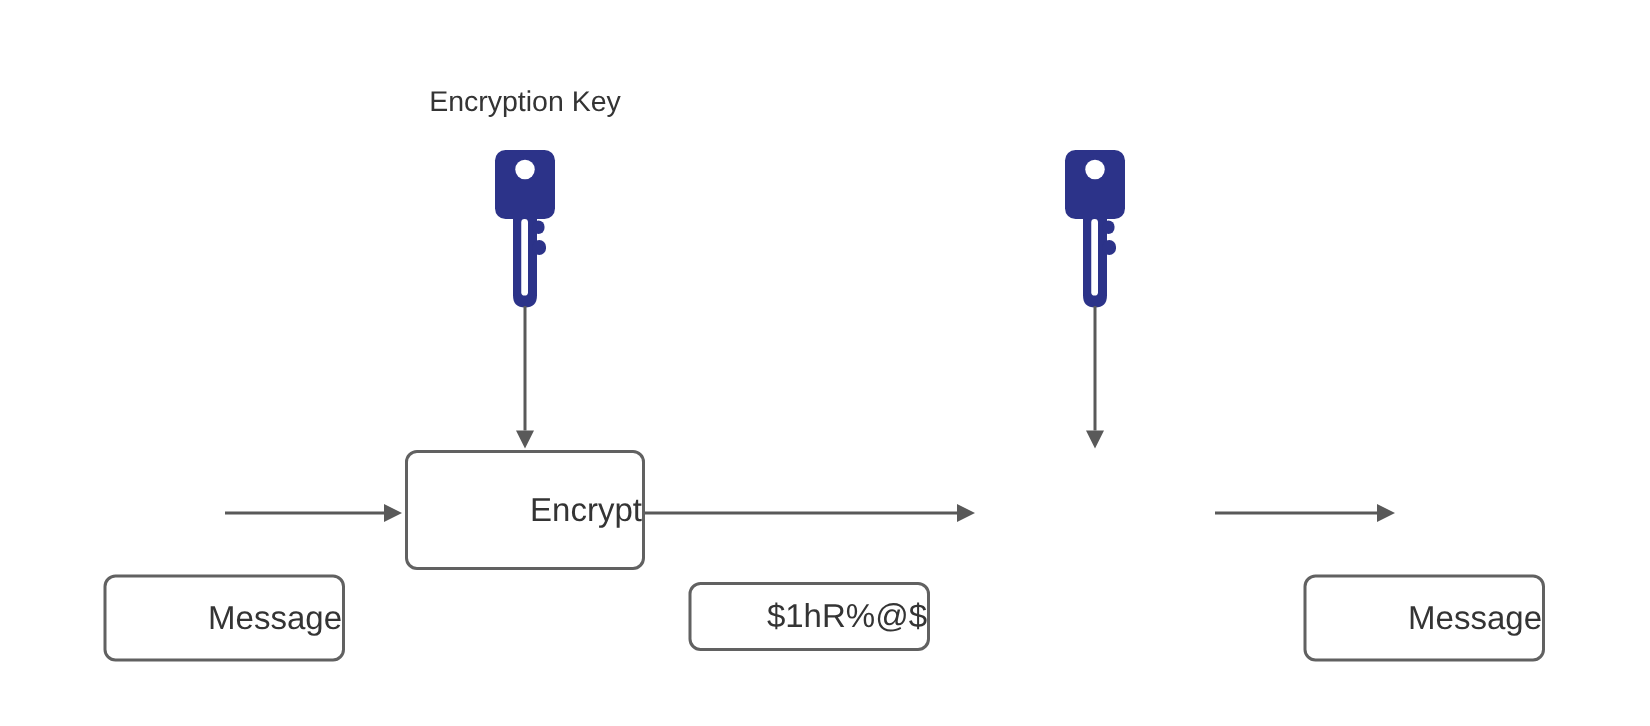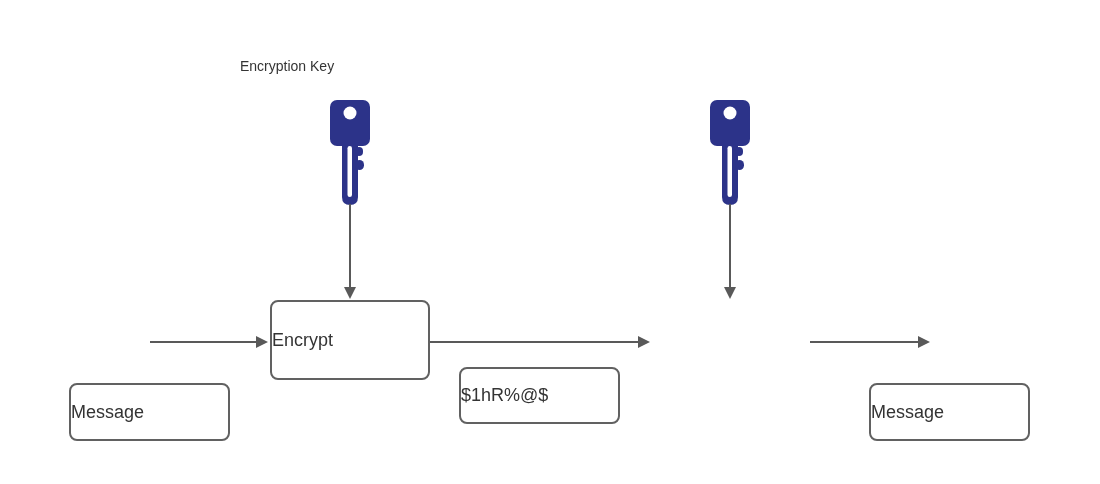--- a/index.html
+++ b/index.html
@@ -9,40 +9,40 @@
     height: 484px;
     background: var(--background, #ffffff);
     font-family: "Liberation Sans", sans-serif;
     color: var(--text-dark, #343434);
     overflow: hidden;
   }
   .key-label {
     position: absolute;
     top: 58px;
     width: 220px;
-    text-align: left;
-    font-size: 14px;
+    text-align: center;
+    font-size: 19px;
     color: var(--text-dark, #343434);
   }
   .key-icon { position: absolute; top: 100px; width: 46px; height: 106px; }
   .key-fill { fill: var(--key-blue, #2c3389); }
   .key-hole { fill: #ffffff; }
   .arrows { position: absolute; left: 0; top: 0; width: 1100px; height: 484px; }
   .arrow-line { stroke: var(--arrow-gray, #595959); stroke-width: 2; }
   .arrow-head { fill: var(--arrow-gray, #595959); }
   .box {
     position: absolute;
     box-sizing: border-box;
     border: 2.5px solid var(--box-border-gray, #616161);
     border-radius: 8px;
     background: #ffffff;
     display: flex;
     align-items: center;
-    justify-content: flex-start;
-    font-size: 18px;
+    justify-content: flex-end;
+    font-size: 22px;
     color: var(--text-dark, #343434);
   }
 </style>
 </head>
 <body>
 
 <div class="canvas">
 
   <div class="key-label" style="left:240px">Encryption Key</div>
 
@@ -87,20 +87,20 @@
     </g>
   </svg>
 
   <div class="box" style="left:270px; top:300px; width:160px; height:80px">
     <span>Encrypt</span>
   </div>
 
   <div class="box" style="left:69px; top:383px; width:161px; height:58px">
     <span>Message</span>
   </div>
-  <div class="box" style="left:459px; top:367px; width:161px; height:57px">
+  <div class="box" style="left:459px; top:388px; width:161px; height:46px">
     <span>$1hR%@$</span>
   </div>
   <div class="box" style="left:869px; top:383px; width:161px; height:58px">
     <span>Message</span>
   </div>
 
 </div>
 
 </body></html>

